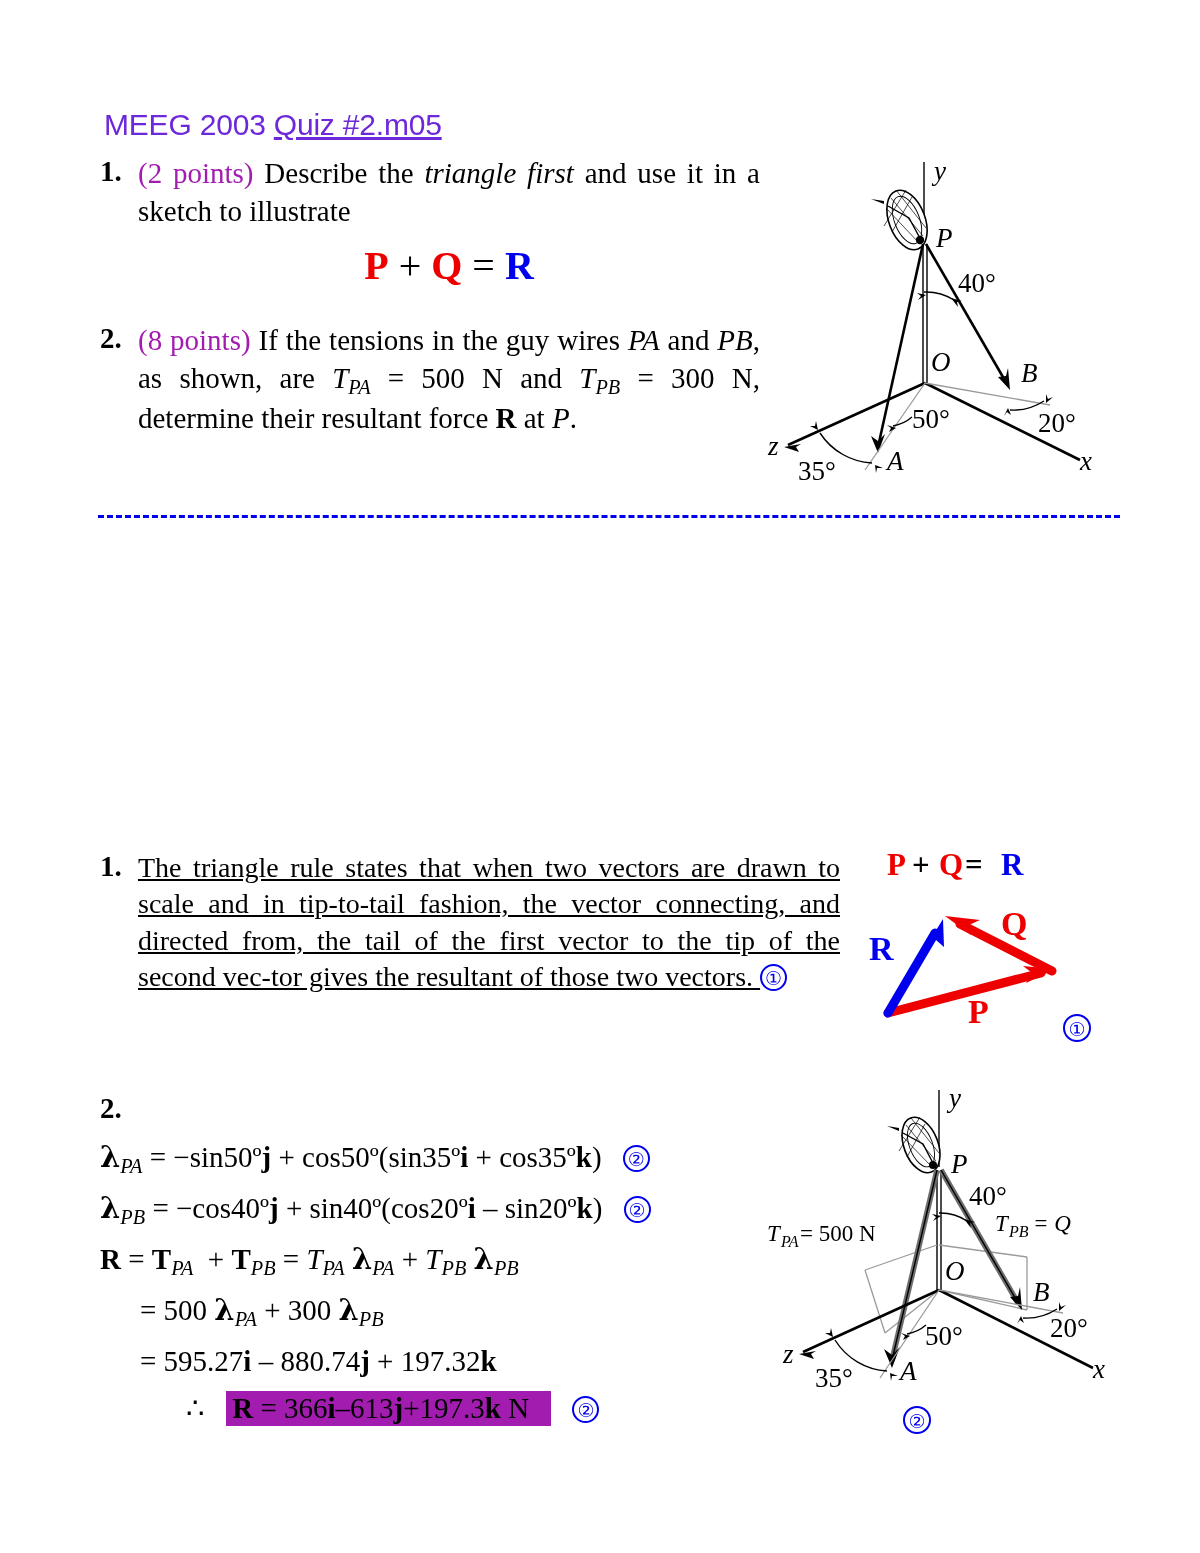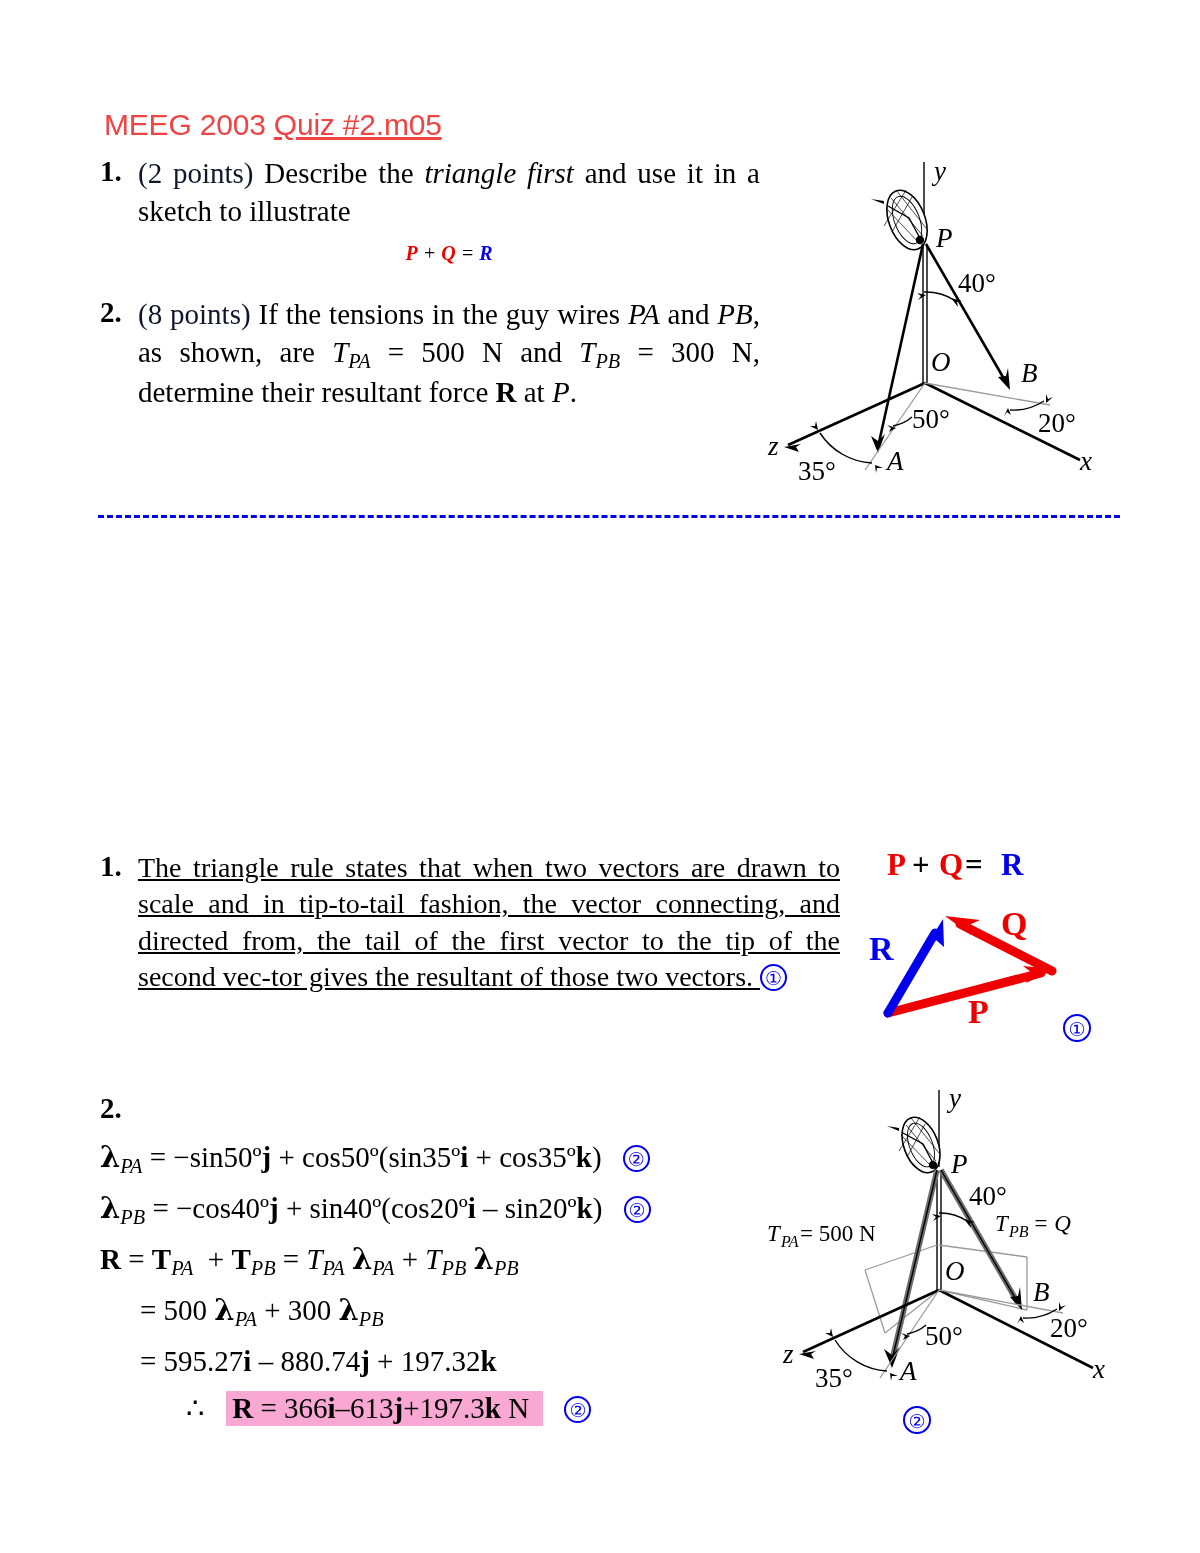--- a/index.html
+++ b/index.html
@@ -21,21 +21,21 @@
     inset: 0;
   }
 
   
   #header-title {
     position: absolute;
     left: 104px;
     top: 108px;
     font-family: "Liberation Sans", "DejaVu Sans", sans-serif;
     font-size: 30px;
-    color: #ef4444;
+    color: #6d28d9;
     letter-spacing: -0.2px;
     white-space: nowrap;
   }
   #header-title .underlined { text-decoration: underline; }
 
   
   #problems {
     position: absolute;
     left: 100px;
     top: 155px;
@@ -52,34 +52,33 @@
     font-weight: bold;
     font-size: 29px;
   }
   .prob-body {
     margin-left: 38px;
     font-size: 29px;
     line-height: 1.30;
     text-align: justify;
     text-justify: inter-word;
   }
-  .pts { color: #0f172a; }
+  .pts { color: #a21caf; }
   .ital { font-style: italic; }
   .bold { font-weight: bold; }
   .sub {
     font-size: 0.70em;
     vertical-align: -0.28em;
     font-style: italic;
   }
   .eqline {
     text-align: center;
     margin: 10px 0 4px 0;
-    font-size: 20px;
+    font-size: 40px;
     text-indent: 0;
-    font-style: italic;
   }
   .red { color: #ee0000; font-weight: bold; }
   .blue { color: #0000ee; font-weight: bold; }
 
   
   #divider {
     position: absolute;
     left: 98px;
     top: 515px;
     width: 1022px;
@@ -120,22 +119,22 @@
     font-size: 29px;
     line-height: 1.40;
   }
   #sol2 .num2 { font-weight: bold; font-size: 29px; }
   .eqrow { white-space: nowrap; position: relative; margin-top: 8px; }
   .eqrow .mark { margin-left: 14px; }
   .indent1 { padding-left: 40px; }
   .indent2 { padding-left: 86px; }
   .lam { font-weight: bold; font-family: "DejaVu Serif", serif; }
   .hl {
-    background: #f9a8d4;
-    padding: 1px 14px 2px 6px;
+    background: #a21caf;
+    padding: 1px 22px 2px 6px;
   }
 
   
   .fig { position: absolute; }
   #fig-top { left: 760px; top: 140px; width: 420px; height: 370px; }
   #fig-tri { left: 855px; top: 845px; width: 320px; height: 205px; }
   #fig-bot { left: 745px; top: 1075px; width: 440px; height: 385px; }
 
   svg { display: block; overflow: visible; }
   .stroke-k { stroke: #000; fill: none; }

